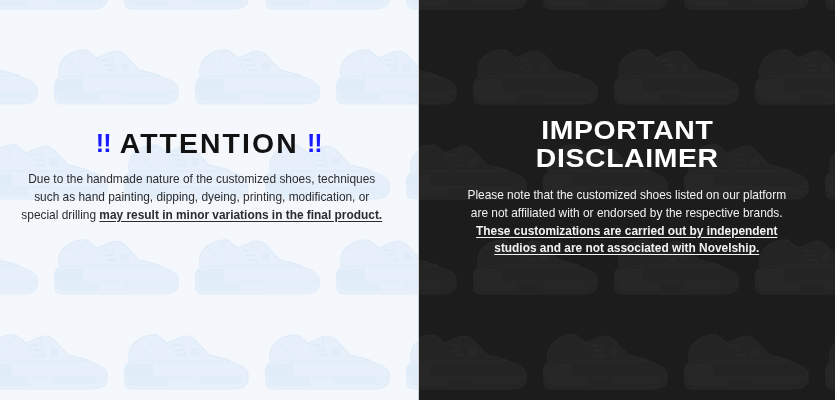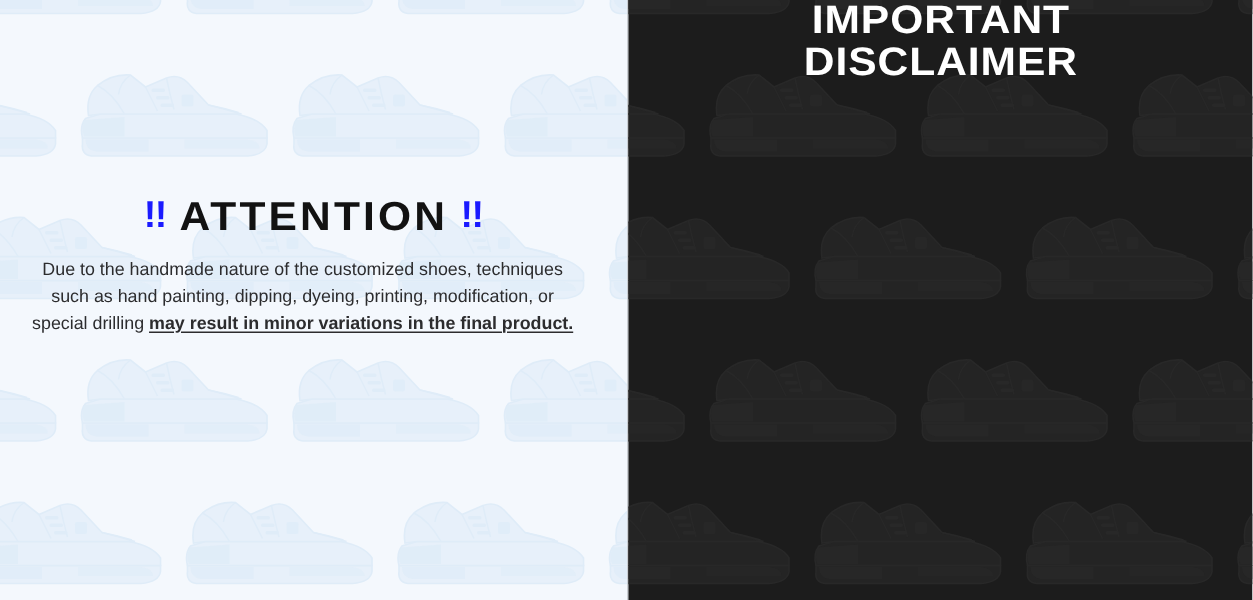--- a/index.html
+++ b/index.html
@@ -129,21 +129,21 @@
     text-decoration: underline;
     text-underline-offset: 2.2px;
     text-decoration-thickness: 1.2px;
   }
 
   
   .left-content { padding-top: 130px; }
   .left-body { padding: 13px 33px 0 19px; }
 
   
-  .right-content { }
+  .right-content { padding-top: 117px; }
   .right-body { padding: 15px 48px 0 48px; }
 </style>
 </head>
 <body>
 
 <div id="stage">
 
   <section class="panel panel-light">
 
     <div class="pattern" id="pattern-light">
@@ -1026,16 +1026,19 @@
           </div>
         </div>
       </div>
 
     <div class="content right-content">
       <h1 class="heading heading-disclaimer">
         <span class="hl">IMPORTANT</span>
         <span class="hl">DISCLAIMER</span>
       </h1>
 
+      <p class="body body-dark right-body">
+        <span>Please note that the customized shoes listed on our platform are not affiliated with or endorsed by the respective brands. </span><span class="emph">These customizations are carried out by independent studios and are not associated with Novelship.</span>
+      </p>
     </div>
   </section>
 
 </div>
 
 </body></html>

